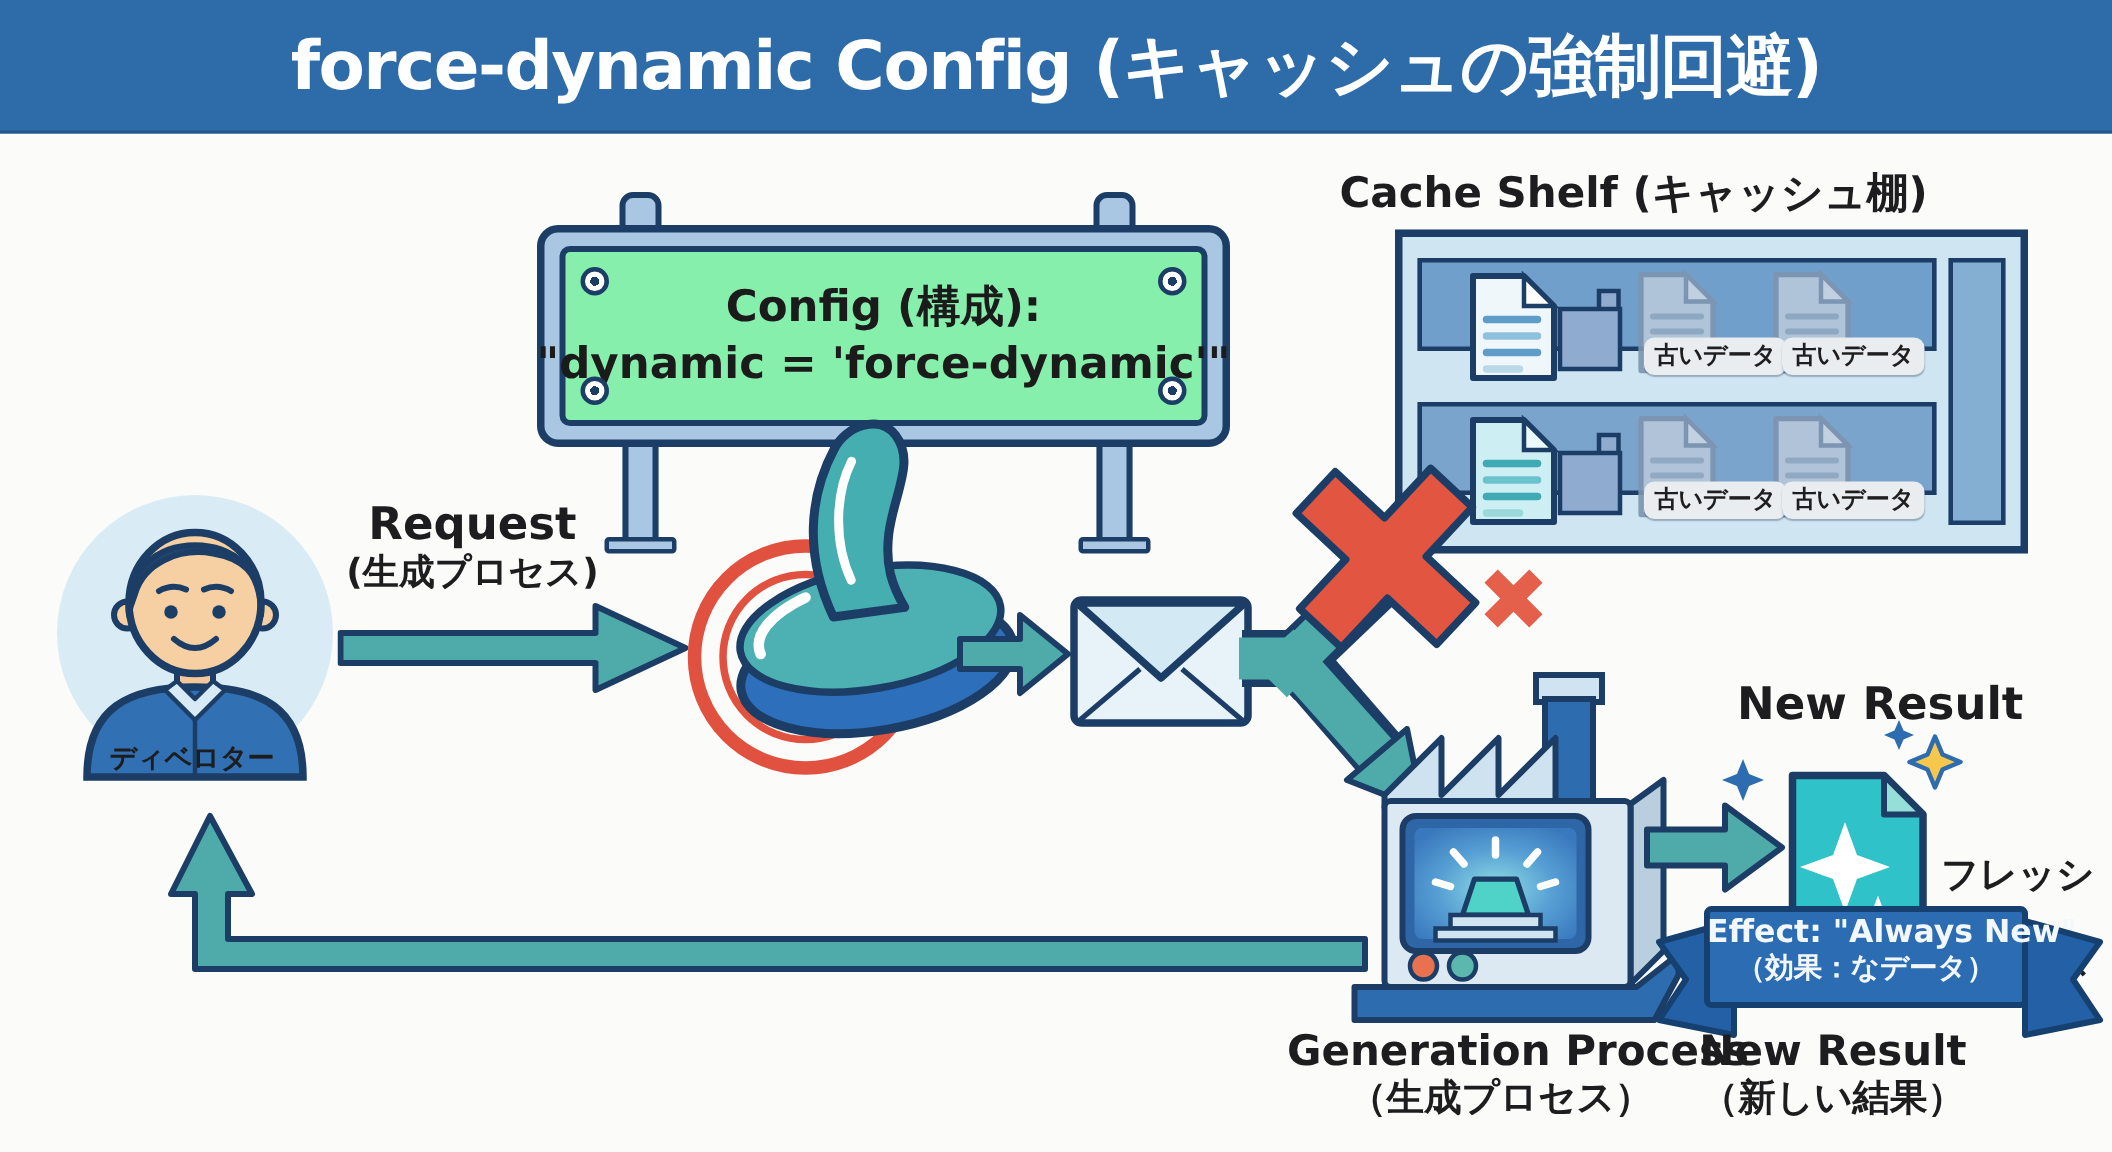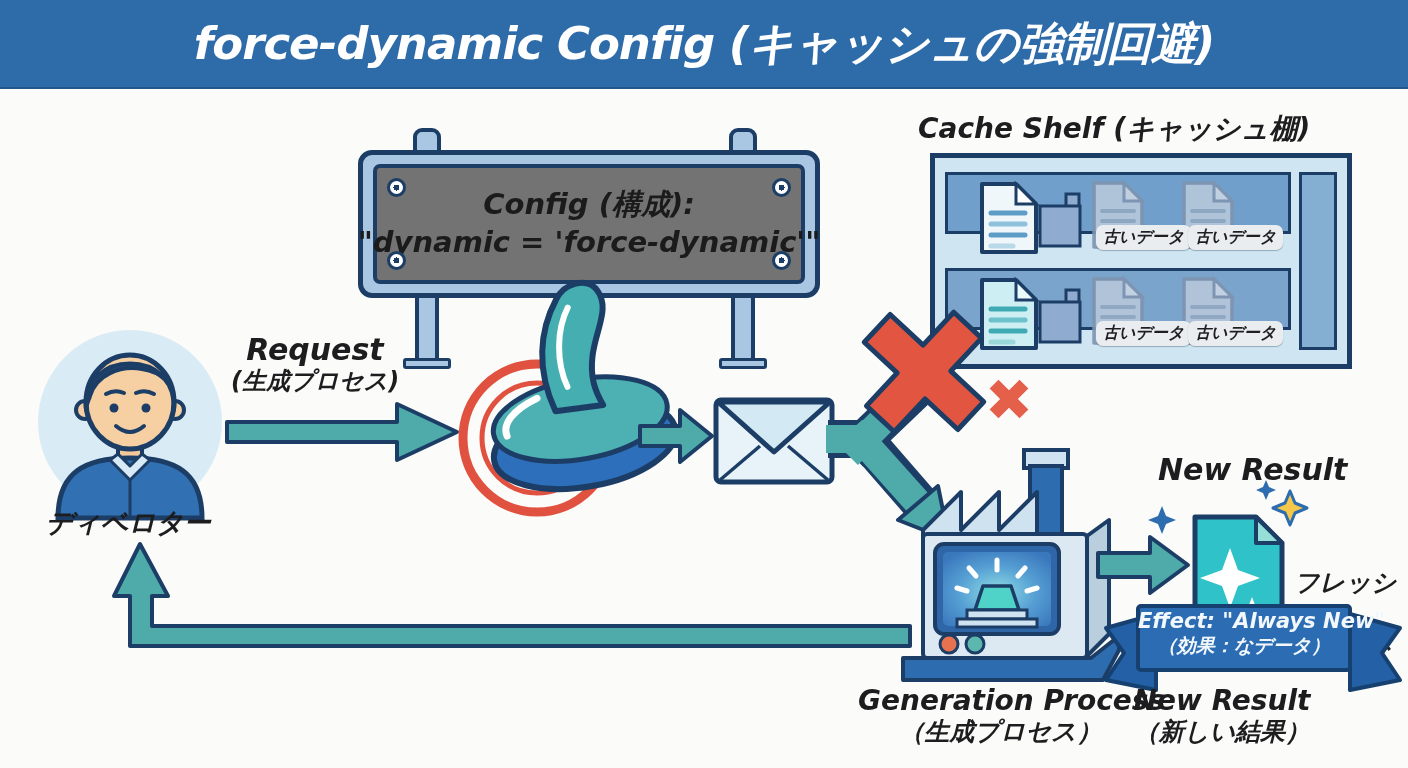--- a/index.html
+++ b/index.html
@@ -1,29 +1,29 @@
 <!DOCTYPE html>
 <html><head>
 <meta charset="utf-8">
 <style>
   html,body{margin:0;padding:0;}
   body{font-family:"DejaVu Sans","Liberation Sans",sans-serif;background:#888;}
-  #stage{position:relative;width:1408px;height:768px;background:#fbfbf9;overflow:hidden;margin:0 auto;font-style:italic;}
+  #stage{position:relative;width:1408px;height:768px;background:#fbfbf9;overflow:hidden;margin:0 auto;}
   
   .header{position:absolute;left:0;top:0;width:1408px;height:87px;background:#2d6ba9;border-bottom:2px solid #24588d;display:flex;align-items:center;justify-content:center;}
   .header .title{color:#ffffff;font-size:45px;font-weight:700;letter-spacing:-1px;}
   
   .lbl{position:absolute;font-weight:700;color:#1d1d1f;text-align:center;line-height:1.18;}
   .nowrap{white-space:nowrap;}
   
   .sign-tab{position:absolute;width:28px;height:26px;background:#a9c7e2;border:4px solid #1c3e66;border-radius:9px 9px 0 0;box-sizing:border-box;}
   .sign-leg{position:absolute;width:24px;height:70px;background:#a9c7e2;border:4px solid #1c3e66;box-sizing:border-box;}
   .sign-foot{position:absolute;width:48px;height:11px;background:#a9c7e2;border:3px solid #1c3e66;border-radius:3px;box-sizing:border-box;}
   .sign-frame{position:absolute;left:358px;top:150px;width:462px;height:148px;background:#a9c7e2;border:5px solid #1c3e66;border-radius:14px;box-sizing:border-box;}
-  .sign-panel{position:absolute;left:10px;top:9px;right:10px;bottom:9px;background:#737373;border:4px solid #1c3e66;border-radius:7px;display:flex;flex-direction:column;align-items:center;justify-content:center;}
+  .sign-panel{position:absolute;left:10px;top:9px;right:10px;bottom:9px;background:#86efac;border:4px solid #1c3e66;border-radius:7px;display:flex;flex-direction:column;align-items:center;justify-content:center;}
   .sign-line{font-weight:700;color:#1b1b1b;font-size:29px;line-height:1.3;white-space:nowrap;}
   .screw{position:absolute;width:13px;height:13px;border-radius:50%;background:radial-gradient(circle,#1c3e66 0 3px,#ffffff 3px);border:3px solid #1c3e66;box-sizing:content-box;}
   
   .shelf{position:absolute;left:930px;top:153px;width:422px;height:216px;background:#cfe6f2;border:5px solid #1c3e66;box-sizing:border-box;}
   .shelf-row{position:absolute;left:10px;width:346px;height:62px;background:#6f9fca;border:3px solid #1c3e66;box-sizing:border-box;padding-left:32px;}
   .shelf-col{position:absolute;left:364px;top:14px;width:38px;height:178px;background:#85aed3;border:3px solid #1c3e66;box-sizing:border-box;}
   .pill{position:absolute;background:#e9edf0;border-radius:7px;padding:2px 7px;font-size:16px;font-weight:700;color:#1e1e1e;white-space:nowrap;box-shadow:0 1px 1px rgba(40,60,90,.35);}
   .abs{position:absolute;}
   .ribbon-text{position:absolute;left:1138px;top:608px;width:212px;text-align:center;color:#f2f7fc;font-weight:700;line-height:1.25;}
 </style>
@@ -50,21 +50,21 @@
     <div class="sign-panel">
       <span class="screw" style="left:10px;top:10px"></span>
       <span class="screw" style="right:10px;top:10px"></span>
       <span class="screw" style="left:10px;bottom:10px"></span>
       <span class="screw" style="right:10px;bottom:10px"></span>
       <div class="sign-line">Config (構成):</div>
       <div class="sign-line">"dynamic = 'force-dynamic'"</div>
     </div>
   </div>
 
-  <div class="lbl nowrap" style="left:918px;top:112px;font-size:28px">Cache Shelf (キャッシュ棚)</div>
+  <div class="lbl nowrap" style="left:893px;top:112px;font-size:28px">Cache Shelf (キャッシュ棚)</div>
   <div class="shelf">
     <div class="shelf-col"></div>
     <div class="shelf-row" style="top:14px">
       <svg class="abs" style="left:30px;top:5px" width="62" height="76" viewBox="0 0 62 76">
         <path d="M4,4 h34 l20,20 v48 h-54 z" fill="#f0f7fb" stroke="#1c3e66" stroke-width="4" stroke-linejoin="round"></path>
         <path d="M38,4 l20,20 h-20 z" fill="#ffffff" stroke="#1c3e66" stroke-width="3"></path>
         <line x1="13" y1="33" x2="47" y2="33" stroke="#5e9dc8" stroke-width="5" stroke-linecap="round"></line>
         <line x1="13" y1="44" x2="47" y2="44" stroke="#8fc0dc" stroke-width="5" stroke-linecap="round"></line>
         <line x1="13" y1="55" x2="47" y2="55" stroke="#5e9dc8" stroke-width="5" stroke-linecap="round"></line>
         <line x1="13" y1="66" x2="35" y2="66" stroke="#b9d8e8" stroke-width="5" stroke-linecap="round"></line>
@@ -131,21 +131,21 @@
     <circle cx="55" cy="92" r="9" fill="#f6d0a2" stroke="#1c3e66" stroke-width="4"></circle>
     <circle cx="145" cy="92" r="9" fill="#f6d0a2" stroke="#1c3e66" stroke-width="4"></circle>
     <ellipse cx="100" cy="84" rx="44" ry="47" fill="#f6d0a2" stroke="#1c3e66" stroke-width="5"></ellipse>
     <path d="M56,92 C50,30 150,30 144,92 C144,62 130,54 112,51 C90,47 66,57 60,78 C58,84 56,88 56,92 Z" fill="#24466e" stroke="#1c3e66" stroke-width="4" stroke-linejoin="round"></path>
     <path d="M76,76 Q85,71 94,75" fill="none" stroke="#1c3e66" stroke-width="4" stroke-linecap="round"></path>
     <path d="M106,75 Q115,71 124,76" fill="none" stroke="#1c3e66" stroke-width="4" stroke-linecap="round"></path>
     <circle cx="84" cy="90" r="4.5" fill="#1c3e66"></circle>
     <circle cx="116" cy="90" r="4.5" fill="#1c3e66"></circle>
     <path d="M86,108 Q100,120 114,108" fill="none" stroke="#1c3e66" stroke-width="4" stroke-linecap="round"></path>
   </svg>
-  <div class="lbl nowrap" style="left:28px;top:507px;width:200px;font-size:27px">ディベロター</div>
+  <div class="lbl nowrap" style="left:28px;top:495px;width:200px;font-size:18px">ディベロター</div>
 
   <div class="lbl" style="left:225px;top:332px;width:180px">
     <div style="font-size:30px">Request</div>
     <div style="font-size:24px">(生成プロセス)</div>
   </div>
   <svg class="abs" style="left:225px;top:400px" width="238" height="64" viewBox="0 0 238 64">
     <polygon points="2,22 172,22 172,4 232,32 172,60 172,42 2,42" fill="#4fabaa" stroke="#1c3e66" stroke-width="4" stroke-linejoin="round"></polygon>
   </svg>
 
   <svg class="abs" style="left:445px;top:268px" width="265" height="250" viewBox="0 0 265 250">

